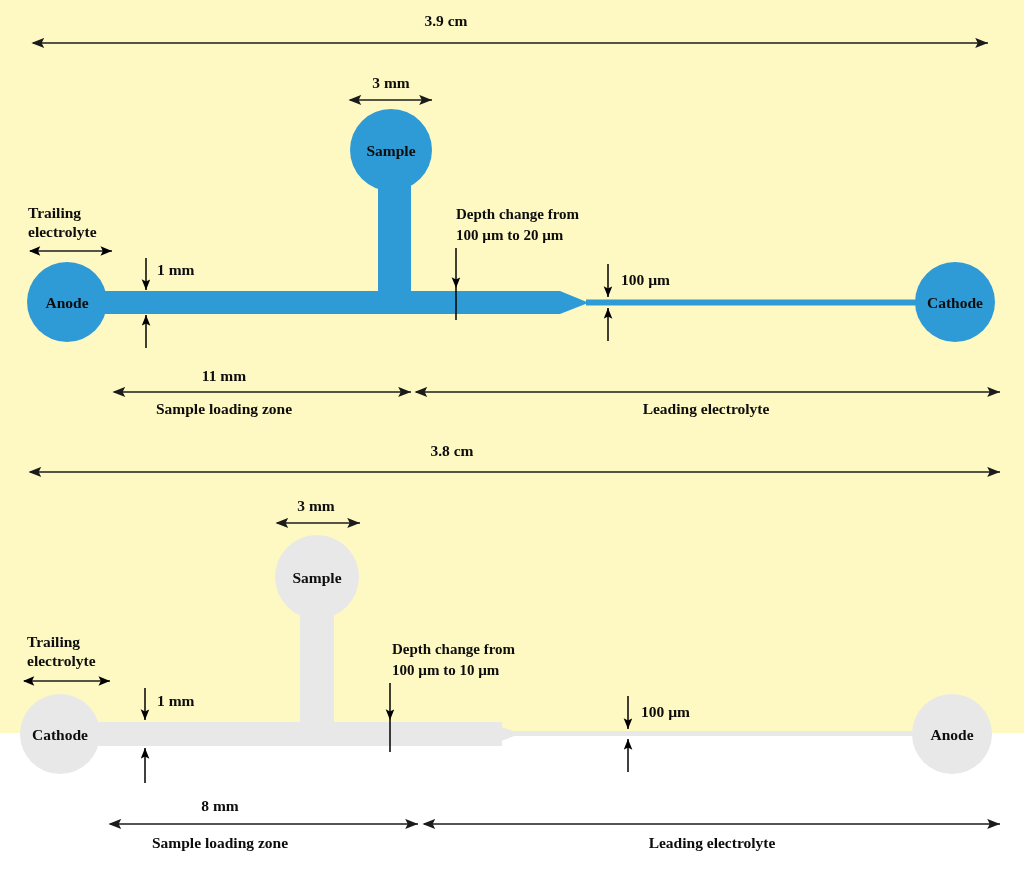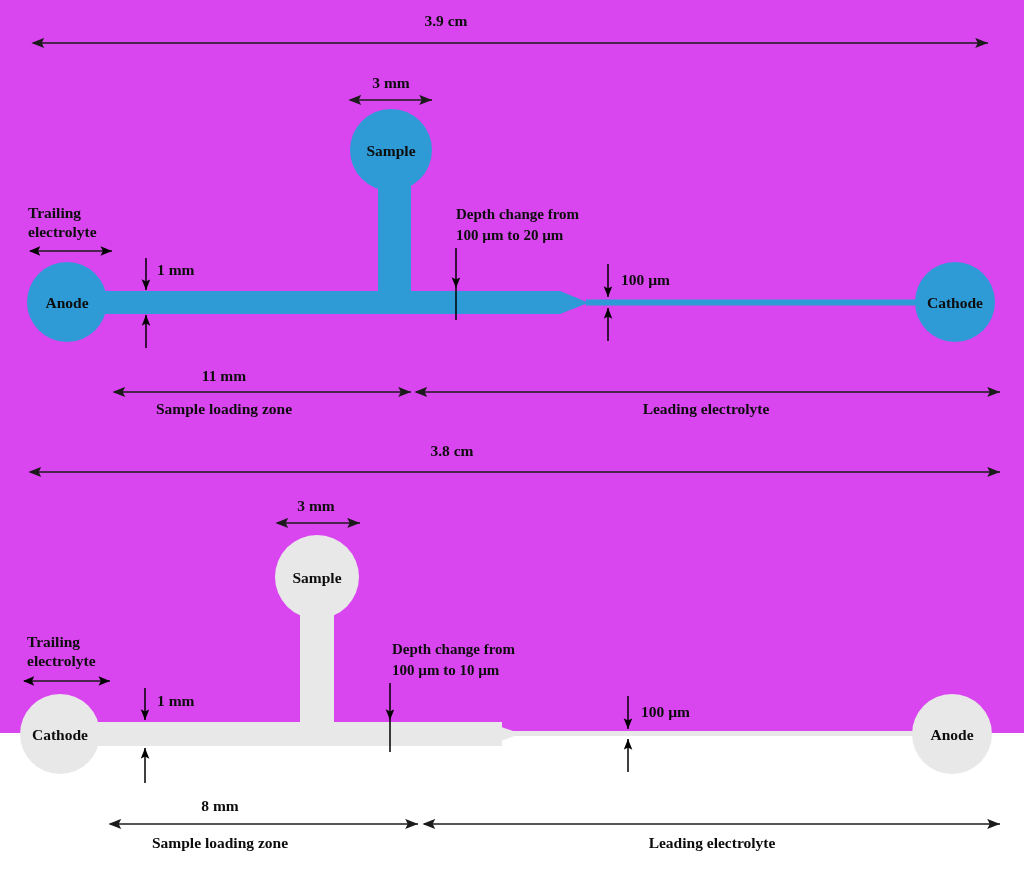--- a/index.html
+++ b/index.html
@@ -11,21 +11,21 @@
     width: 1024px;
     height: 871px;
     font-family: "Liberation Serif", "DejaVu Serif", serif;
     color: #0d0d0d;
     overflow: hidden;
   }
   #stage {
     position: relative;
     width: 1024px;
     height: 733px;
-    background: #d946ef;
+    background: #fef9c3;
     text-decoration: underline;
   }
   svg.diagram-canvas {
     position: absolute;
     left: 0;
     top: 0;
     width: 1024px;
     height: 871px;
     display: block;
   }

